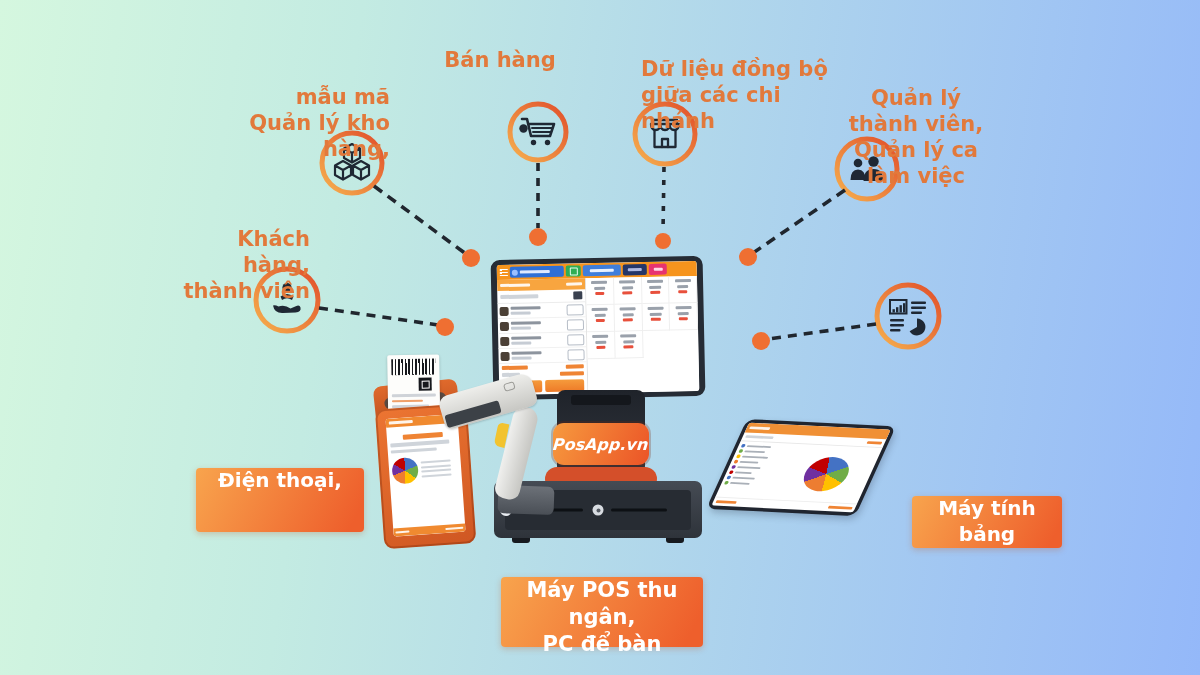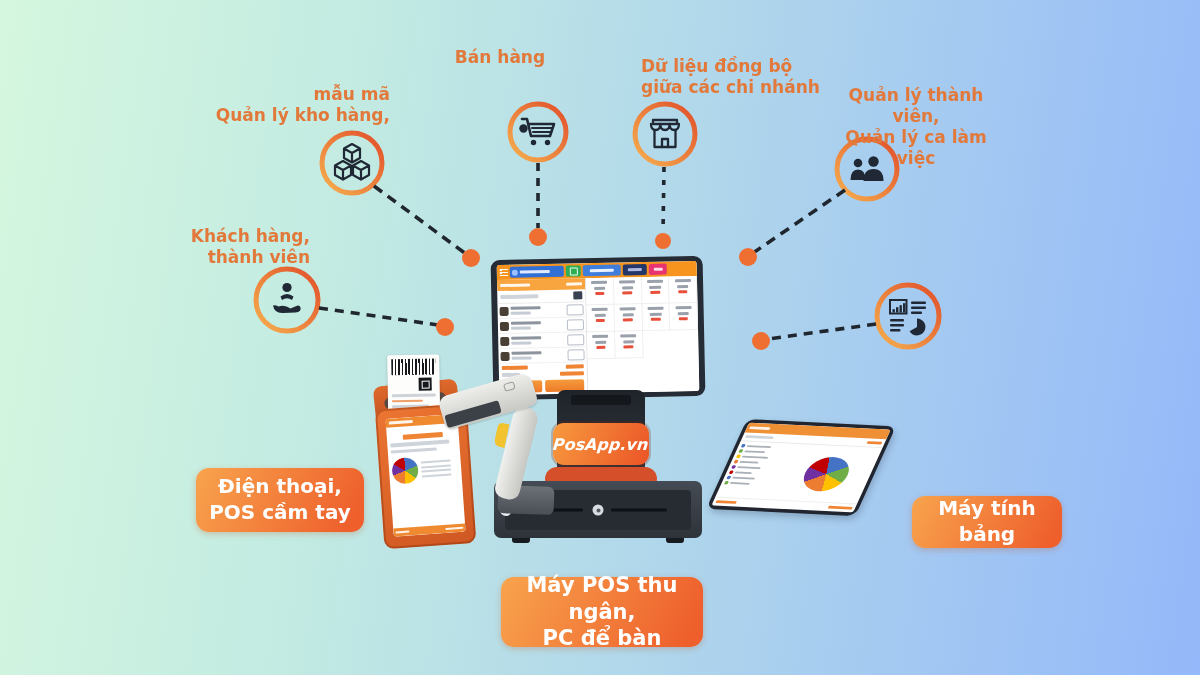--- a/index.html
+++ b/index.html
@@ -1,33 +1,33 @@
 <!DOCTYPE html>
 <html><head>
 <meta charset="utf-8">
 <style>
   html,body{margin:0;padding:0;}
   body{width:1200px;height:675px;overflow:hidden;font-family:"DejaVu Sans","Liberation Sans",sans-serif;}
   .canvas{position:relative;width:1200px;height:675px;
     background:linear-gradient(98deg,#d5f7df 0%,#c3ebe2 28%,#94b8f9 100%);}
   
-  .flabel{position:absolute;font-weight:700;font-size:17px;color:#e2793b;line-height:1.24;z-index:2;}
+  .flabel{position:absolute;font-weight:700;font-size:21px;color:#e2793b;line-height:1.24;z-index:2;}
   .flabel span{display:block;}
   .f1{left:198px;top:84px;width:192px;text-align:right;}
   .f2{left:415px;top:47px;width:170px;text-align:center;}
   .f3{left:641px;top:56px;width:190px;text-align:left;}
   .f4{left:836px;top:85px;width:160px;text-align:center;}
   .f5{left:178px;top:226px;width:132px;text-align:right;}
   .f6{left:846px;top:253px;width:150px;text-align:center;}
   svg.overlay{position:absolute;left:0;top:0;z-index:1;}
   .icon{position:absolute;z-index:2;}
   
   .chip{position:absolute;background:linear-gradient(118deg,#f8a44d 0%,#ee5f2c 92%);
-    border-radius:13px;color:#fff;font-weight:700;text-align:center;display:flex;
-    flex-direction:column;justify-content:center;line-height:1.28;z-index:7;
+    border-radius:4px;color:#fff;font-weight:700;text-align:center;display:flex;
+    flex-direction:column;line-height:1.28;z-index:7;
     box-shadow:0 2px 6px rgba(190,80,25,.28);}
   .chip span{display:block;}
   .chip1{left:196px;top:468px;width:168px;height:64px;font-size:20px;}
   .chip2{left:501px;top:577px;width:202px;height:70px;font-size:21px;}
   .chip3{left:912px;top:496px;width:150px;height:52px;font-size:20px;}
   
   .monitor{position:absolute;left:492px;top:258px;width:212px;height:140px;transform:rotate(-1.2deg);
     background:#262c35;border-radius:9px;padding:5px 6px;z-index:2;box-sizing:border-box;}
   .screen{width:100%;height:100%;background:#fff;border-radius:3px;overflow:hidden;display:flex;flex-direction:column;}
   .pos-topbar{height:15px;background:#f6941d;display:flex;align-items:center;gap:2px;padding:0 3px;flex:none;}
@@ -507,21 +507,20 @@
         <div class="t-foot">
             <div class="ob" style="width:22px;height:3px"></div>
             <div class="ob" style="width:26px;height:3px"></div>
           </div>
       </div>
     </div>
   </div>
 
   <div class="chip chip1">
     <span>Điện thoại,</span>
-      <span>POS cầm tay</span>
   </div>
   <div class="chip chip3">
     <span>Máy tính bảng</span>
   </div>
   <div class="chip chip2">
     <span>Máy POS thu ngân,</span>
       <span>PC để bàn</span>
   </div>
 
 </div>

